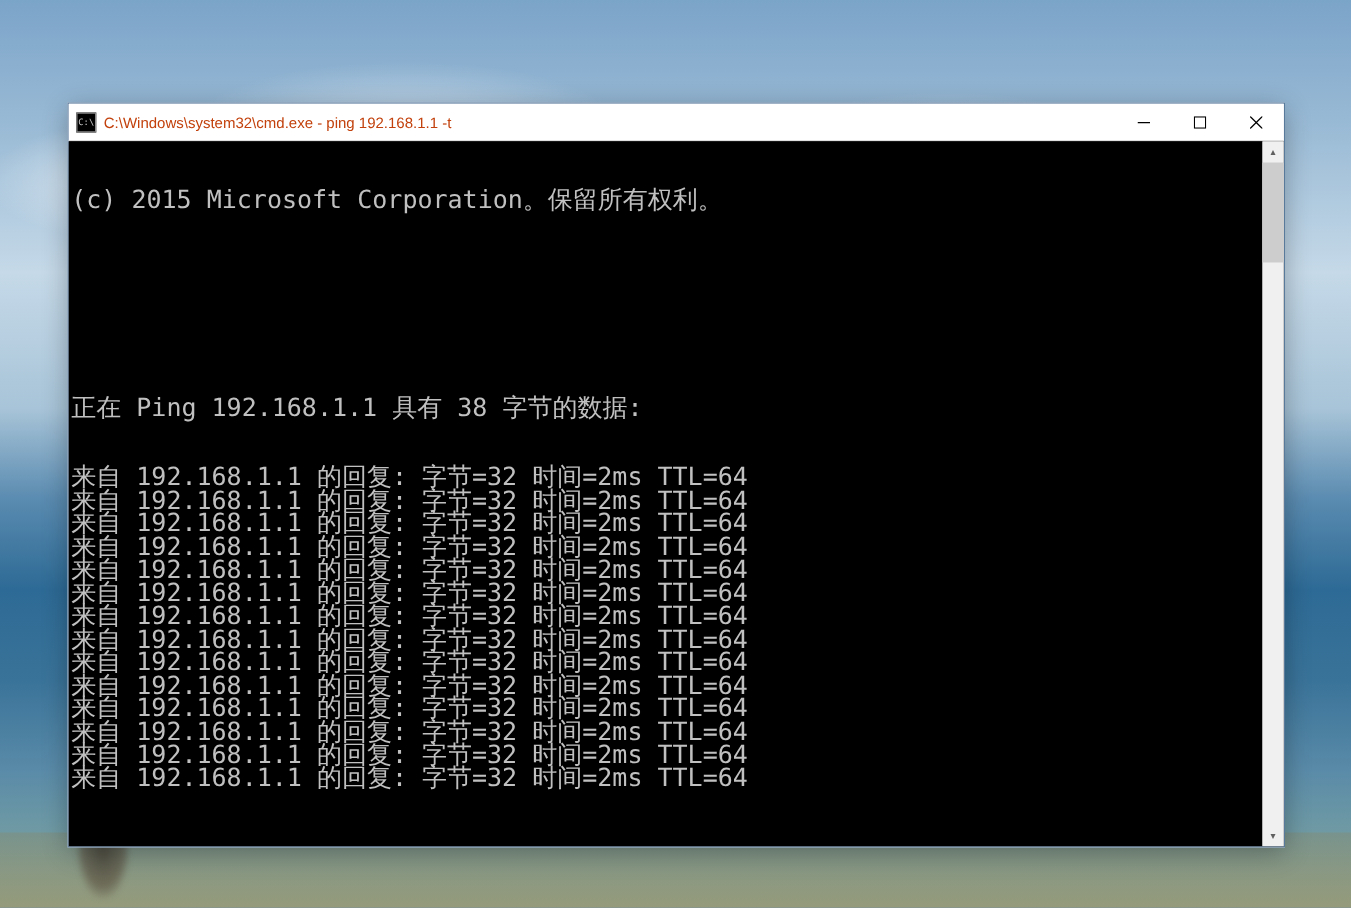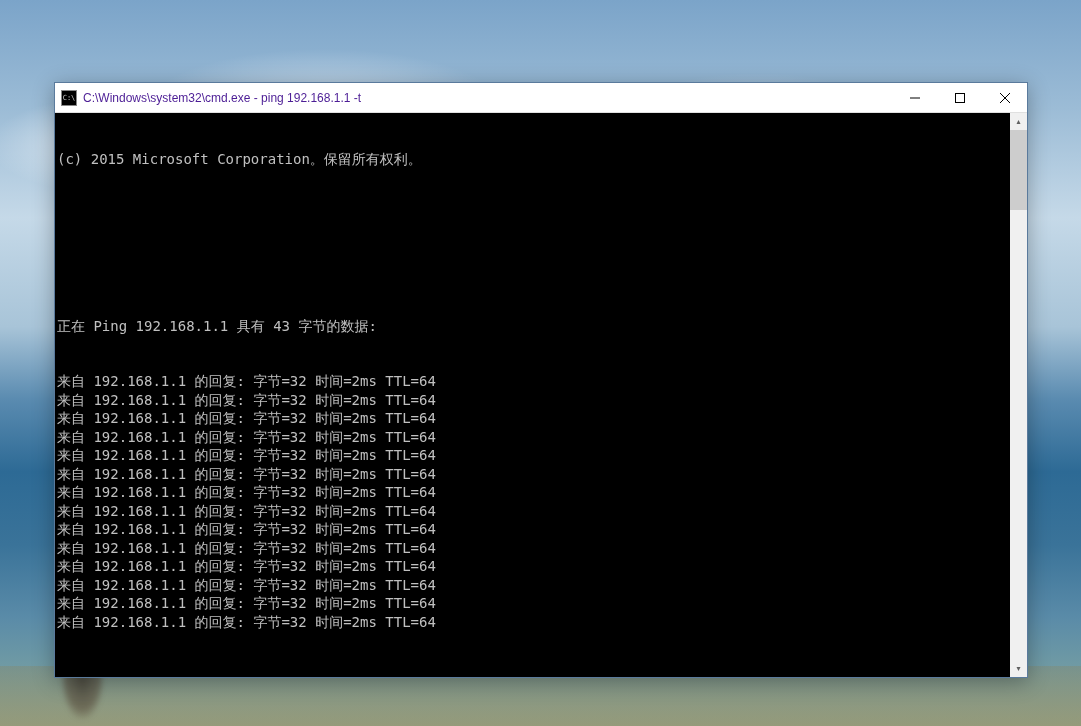--- a/index.html
+++ b/index.html
@@ -82,21 +82,21 @@
       position: relative;
       font-size: 7px;
       color: #ccc;
       display: flex;
       align-items: center;
       justify-content: center;
       font-family: monospace;
     }
     .titlebar-text {
       font-size: 12px;
-      color: #4c1d95;
+      color: #c2410c;
       flex: 1;
       white-space: nowrap;
     }
     .window-controls {
       display: flex;
       height: 100%;
     }
     .window-control {
       width: 45px;
       height: 29px;
@@ -115,21 +115,21 @@
       flex: 1;
       display: flex;
       background: #000;
       overflow: hidden;
     }
     .terminal {
       flex: 1;
       background: #000;
       color: #c0c0c0;
       font-family: "NSimSun", "SimSun", "Consolas", monospace;
-      font-size: 14px;
+      font-size: 20px;
       line-height: 18.5px;
       padding: 0 2px;
       white-space: pre;
       overflow: hidden;
     }
     .terminal-line {
       white-space: pre;
     }
     .scrollbar {
       width: 17px;
@@ -189,21 +189,21 @@
             <line x1="10" y1="0" x2="0" y2="10" stroke="currentColor" stroke-width="1"></line>
           </svg>
       </div>
     </div>
   </div>
   <div class="terminal-area">
     <div class="terminal">
       <div class="terminal-line">(c) 2015 Microsoft Corporation。保留所有权利。</div>
       <div class="terminal-line"> </div>
       <div class="terminal-line"> </div>
-      <div class="terminal-line">正在 Ping 192.168.1.1 具有 43 字节的数据:</div>
+      <div class="terminal-line">正在 Ping 192.168.1.1 具有 38 字节的数据:</div>
       <div id="replies-container"><div class="terminal-line">来自 192.168.1.1 的回复: 字节=32 时间=2ms TTL=64</div><div class="terminal-line">来自 192.168.1.1 的回复: 字节=32 时间=2ms TTL=64</div><div class="terminal-line">来自 192.168.1.1 的回复: 字节=32 时间=2ms TTL=64</div><div class="terminal-line">来自 192.168.1.1 的回复: 字节=32 时间=2ms TTL=64</div><div class="terminal-line">来自 192.168.1.1 的回复: 字节=32 时间=2ms TTL=64</div><div class="terminal-line">来自 192.168.1.1 的回复: 字节=32 时间=2ms TTL=64</div><div class="terminal-line">来自 192.168.1.1 的回复: 字节=32 时间=2ms TTL=64</div><div class="terminal-line">来自 192.168.1.1 的回复: 字节=32 时间=2ms TTL=64</div><div class="terminal-line">来自 192.168.1.1 的回复: 字节=32 时间=2ms TTL=64</div><div class="terminal-line">来自 192.168.1.1 的回复: 字节=32 时间=2ms TTL=64</div><div class="terminal-line">来自 192.168.1.1 的回复: 字节=32 时间=2ms TTL=64</div><div class="terminal-line">来自 192.168.1.1 的回复: 字节=32 时间=2ms TTL=64</div><div class="terminal-line">来自 192.168.1.1 的回复: 字节=32 时间=2ms TTL=64</div><div class="terminal-line">来自 192.168.1.1 的回复: 字节=32 时间=2ms TTL=64</div></div>
     </div>
     <div class="scrollbar">
       <div class="scrollbar-arrow">▴</div>
       <div class="scrollbar-track">
         <div class="scrollbar-thumb"></div>
       </div>
       <div class="scrollbar-arrow">▾</div>
     </div>
   </div>

